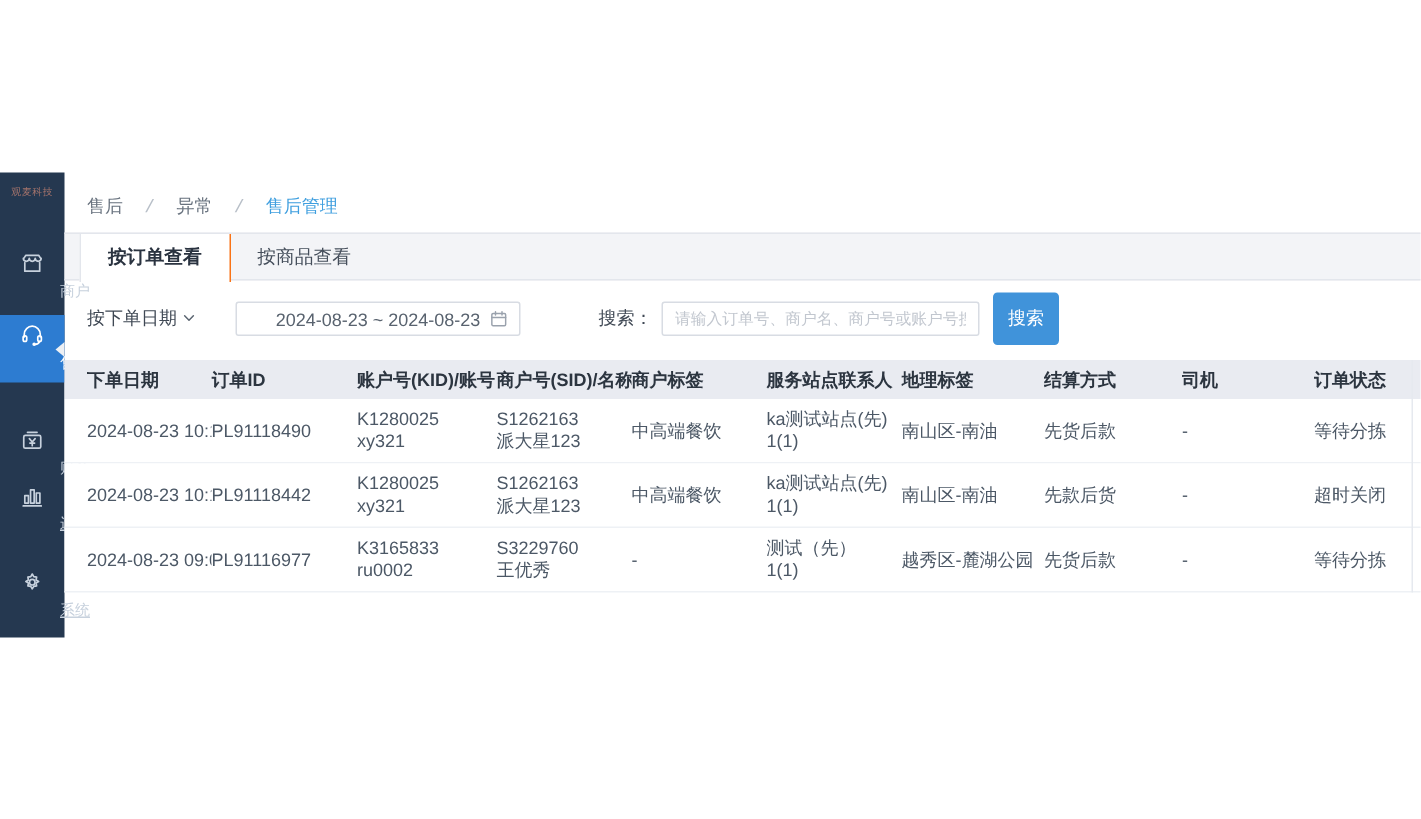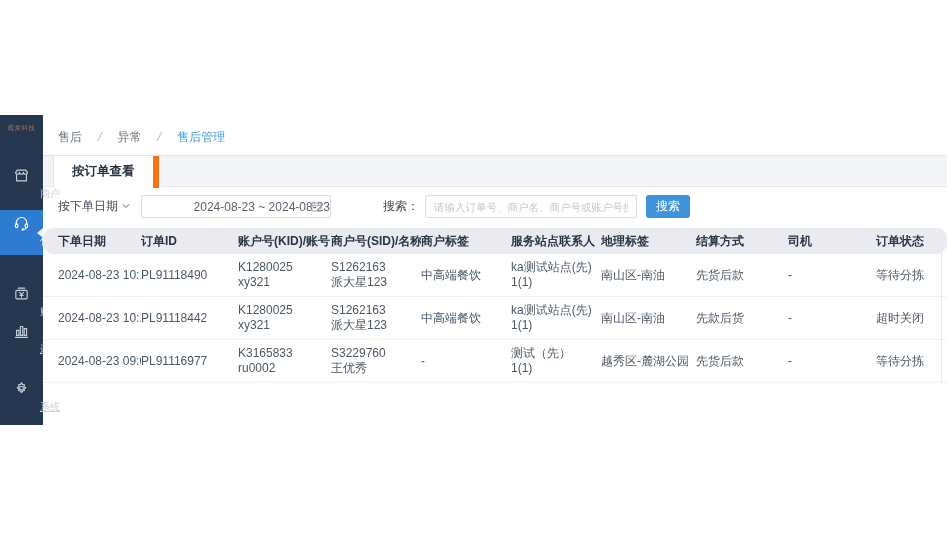--- a/index.html
+++ b/index.html
@@ -36,47 +36,47 @@
   .breadcrumb .sep { margin:0 7px; color:#b8bfc8; }
   .breadcrumb .crumb { cursor:pointer; }
   .breadcrumb .current { color:var(--link-color,#3f9fdf); }
 
   .tabs { margin-top:9px; height:32px; background:#f3f4f7;
     border-top:1px solid #e3e6ec; border-bottom:1px solid #e3e6ec;
     display:flex; padding-left:10px; }
   .tab { height:31px; line-height:31px; padding:0 18px; font-size:12.5px;
     color:#454e5b; cursor:pointer; }
   .tab.active { background:#fff; height:32px; margin-bottom:-1px;
-    border-left:1px solid #e3e6ec; border-right:6px solid #f97316;
+    border-left:1px solid #e3e6ec; border-right:1px solid #f97316;
     font-weight:bold; color:#2a3340; }
 
   .filterbar { display:flex; align-items:center; padding:8px 0 9px 15px;
     font-size:12px; color:#3f4854; }
   .chev svg { width:10px; height:10px; margin-left:3px; vertical-align:-1px; }
   .datebox { width:190px; height:23px; border:1px solid #d8dce3; border-radius:2px;
-    margin-left:10px; position:relative; display:flex; align-items:center;
-    justify-content:flex-end; color:#59636f; font-size:12px; cursor:pointer;
+    margin-left:26px; position:relative; display:flex; align-items:center;
+    justify-content:center; color:#59636f; font-size:12px; cursor:pointer;
     background:#fff; }
   .datebox .cal { position:absolute; right:7px; top:4px; }
   .datebox .cal svg { width:13px; height:13px; }
   .search-label { margin-left:52px; }
   .search-input { width:212px; height:23px; border:1px solid #d8dce3;
     border-radius:2px; margin-left:6px; padding:0 8px; font-size:10.5px;
     color:#333; outline:none; }
   .search-input::placeholder { color:#c2c7cf; }
-  .search-btn { margin-left:9px; height:23px; padding:0 10px; border:none;
+  .search-btn { margin-left:9px; height:35px; padding:0 10px; border:none;
     border-radius:3px; background:var(--accent,#4093da); color:#fff;
     font-size:12px; cursor:pointer; font-family:inherit; }
 
   .table { position:relative; margin-top:1px; }
   .thead, .trow { display:grid;
     grid-template-columns:83px 97px 93px 90px 90px 90px 95px 92px 88px 1fr;
     padding-left:15px; align-items:center; }
   .thead { height:26px; background:#e9ebf1; font-size:12px; font-weight:bold;
-    color:#2c3540;border-radius:11px; }
+    color:#2c3540; }
   .trow { height:43px; border-bottom:1px solid #eef1f5; font-size:12px;
     color:#4c5866; background:#fff; }
   .cell { padding-right:6px; overflow:hidden; white-space:nowrap; }
   .cell .l { line-height:15px; display:block; }
   .fixed-divider { position:absolute; top:0; bottom:0; left:898px; width:1px;
     background:#e6e9ef; }
 </style>
 </head>
 <body>
 
@@ -148,20 +148,21 @@
     <div class="breadcrumb">
       <span class="crumb">售后</span>
       <span class="sep">/</span>
       <span class="crumb">异常</span>
       <span class="sep">/</span>
       <span class="crumb current">售后管理</span>
     </div>
 
     <div class="tabs">
       <div class="tab active">按订单查看</div>
+      <div class="tab">按商品查看</div>
     </div>
 
     <div class="filterbar">
       <span>
         <span>按下单日期</span><span class="chev"><svg viewBox="0 0 24 24" fill="none" stroke="#5a6470" stroke-width="2.4" stroke-linecap="round" stroke-linejoin="round">
               <path d="M5 8.5 l7 7 7-7"></path>
             </svg></span>
       </span>
       <div class="datebox">
         <span>2024-08-23 ~ 2024-08-23</span>

